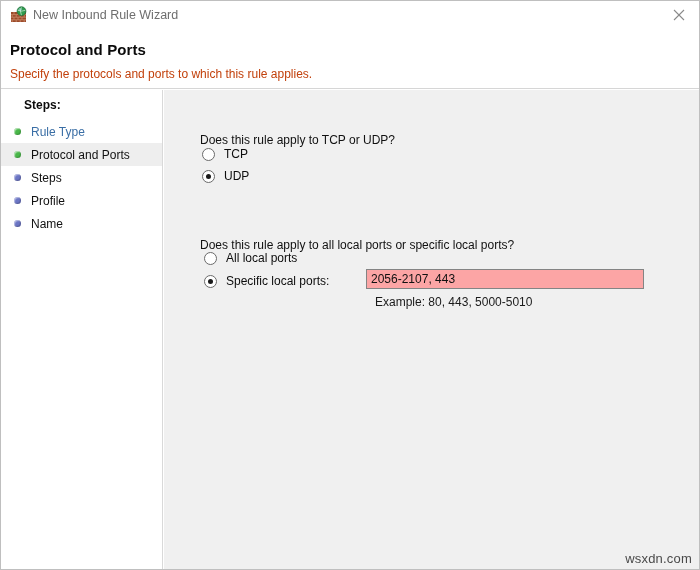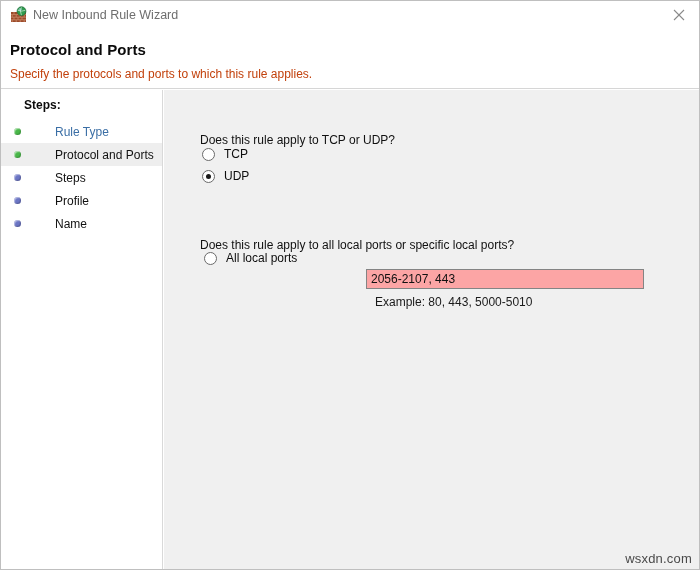--- a/index.html
+++ b/index.html
@@ -113,21 +113,20 @@
     width: 161px;
   }
   .step {
     position: relative;
     height: 23px;
     display: flex;
     align-items: center;
     padding-left: 13px;
     box-sizing: border-box;
     cursor: default;
-    gap: 24px;
   }
   .step.current { background: #eeeeee; }
   .step .bullet {
     width: 7px;
     height: 7px;
     border-radius: 50%;
     flex: 0 0 auto;
     margin-right: 10px;
   }
   .step .bullet.done {
@@ -342,20 +341,24 @@
       <span class="radio-label">UDP</span>
     </div>
 
     <div id="q2" class="q-text">Does this rule apply to all local ports or specific local ports?</div>
 
     <div id="radio-all-ports" class="radio-row">
       <span class="radio"></span>
       <span class="radio-label">All local ports</span>
     </div>
 
+    <div id="radio-specific-ports" class="radio-row">
+      <span class="radio checked"></span>
+      <span class="radio-label">Specific local ports:</span>
+    </div>
 
     <input id="ports-input" type="text" value="2056-2107, 443" style="">
 
     <div id="ports-example">Example: 80, 443, 5000-5010</div>
 
     <div id="footer">
       
       
       
     </div>

